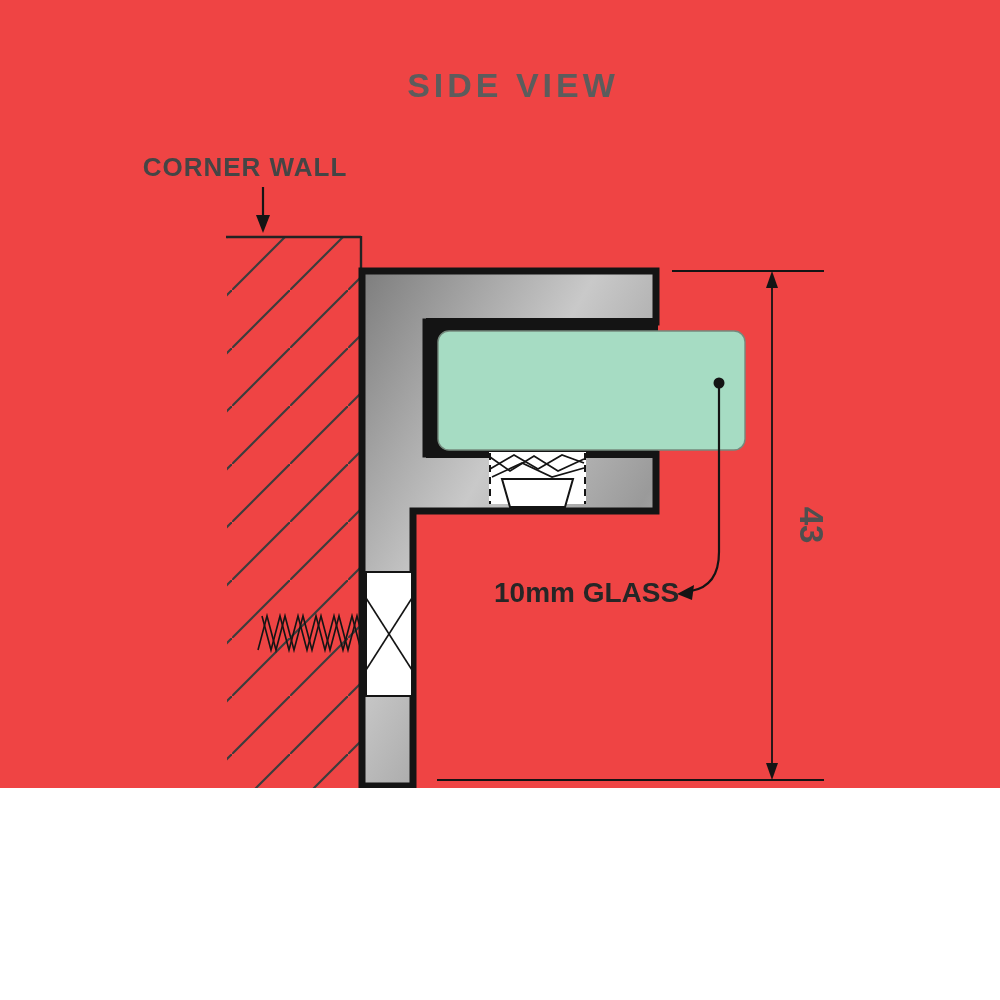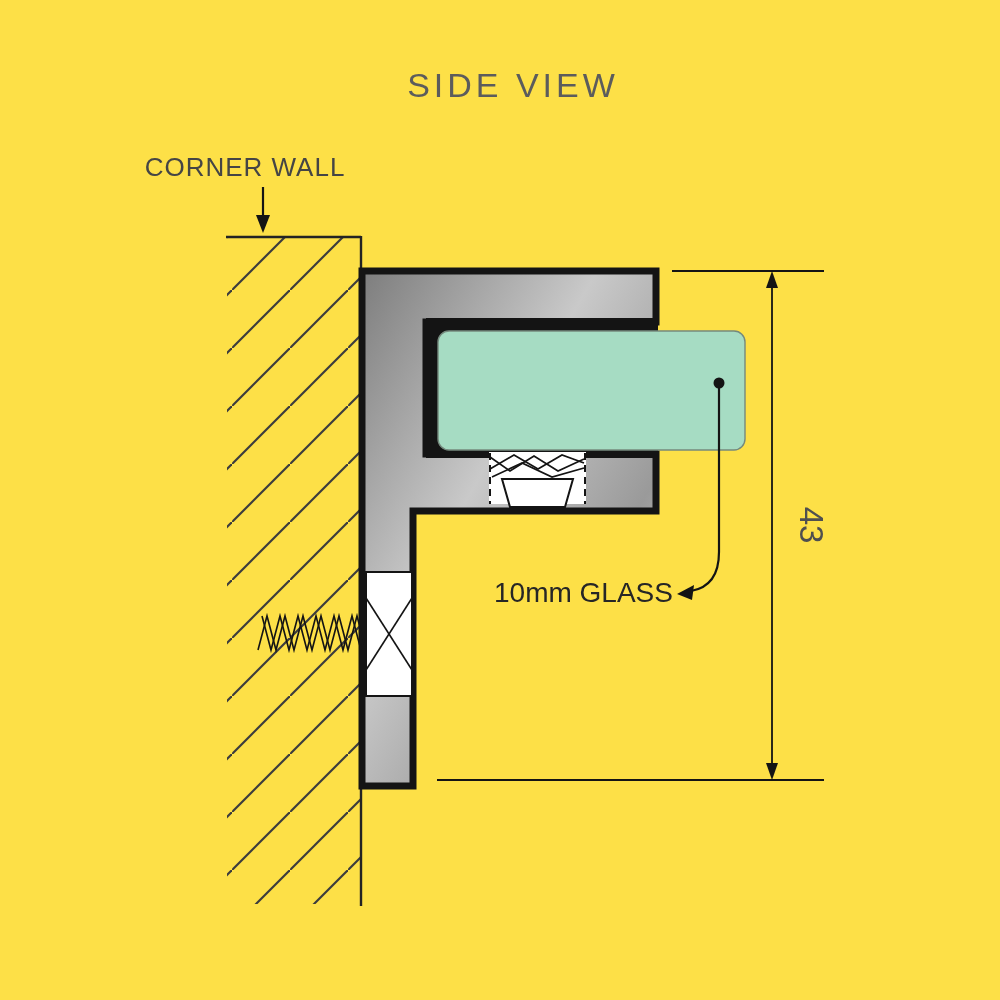--- a/index.html
+++ b/index.html
@@ -4,23 +4,24 @@
 <style>
   html, body {
     margin: 0;
     padding: 0;
     background: #ffffff;
     font-family: "Liberation Sans", "DejaVu Sans", sans-serif;
   }
   .canvas {
     position: relative;
     width: 1000px;
-    height: 1000px;
-    background: #fde047;
+    height: 788px;
+    background: #ef4444;
     overflow: hidden;
+    font-weight: bold;
   }
   svg { display: block; }
   text {
     font-family: "Liberation Sans", "DejaVu Sans", sans-serif;
   }
   .title-text {
     font-size: 34px;
     letter-spacing: 4px;
     fill: #5c5c5c;
   }

